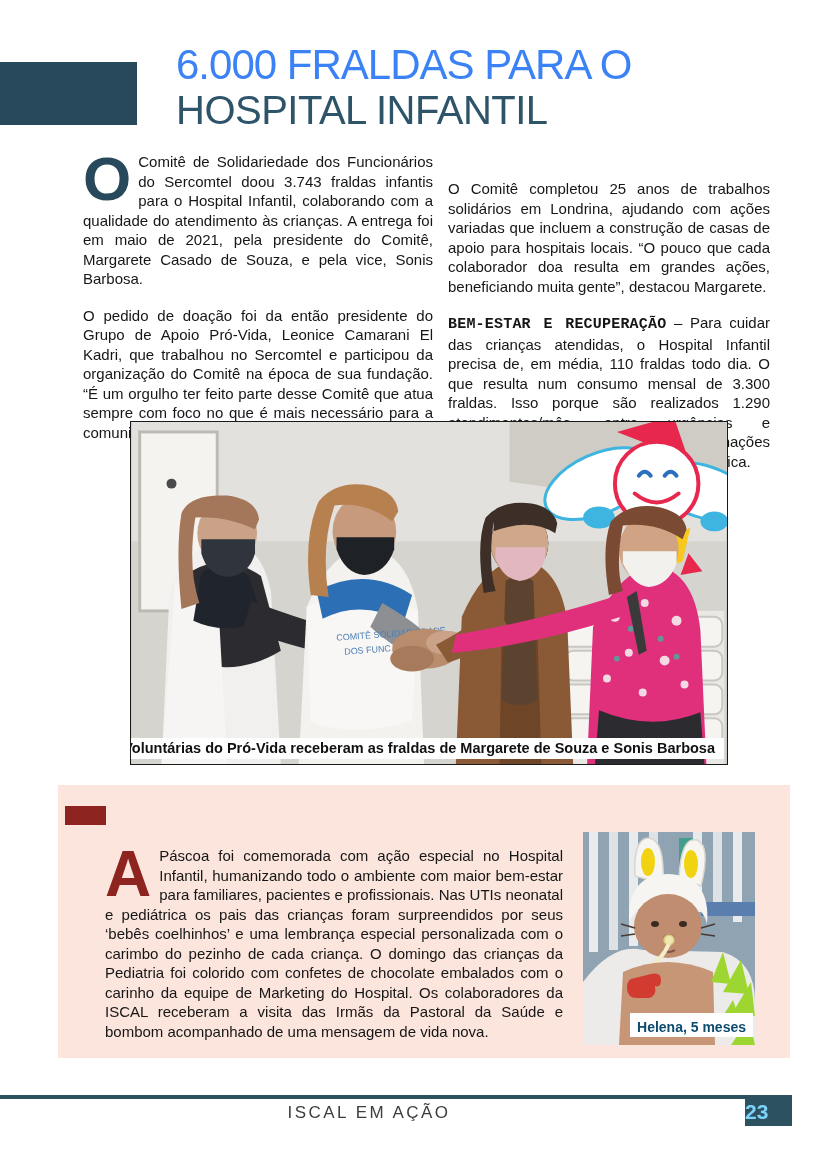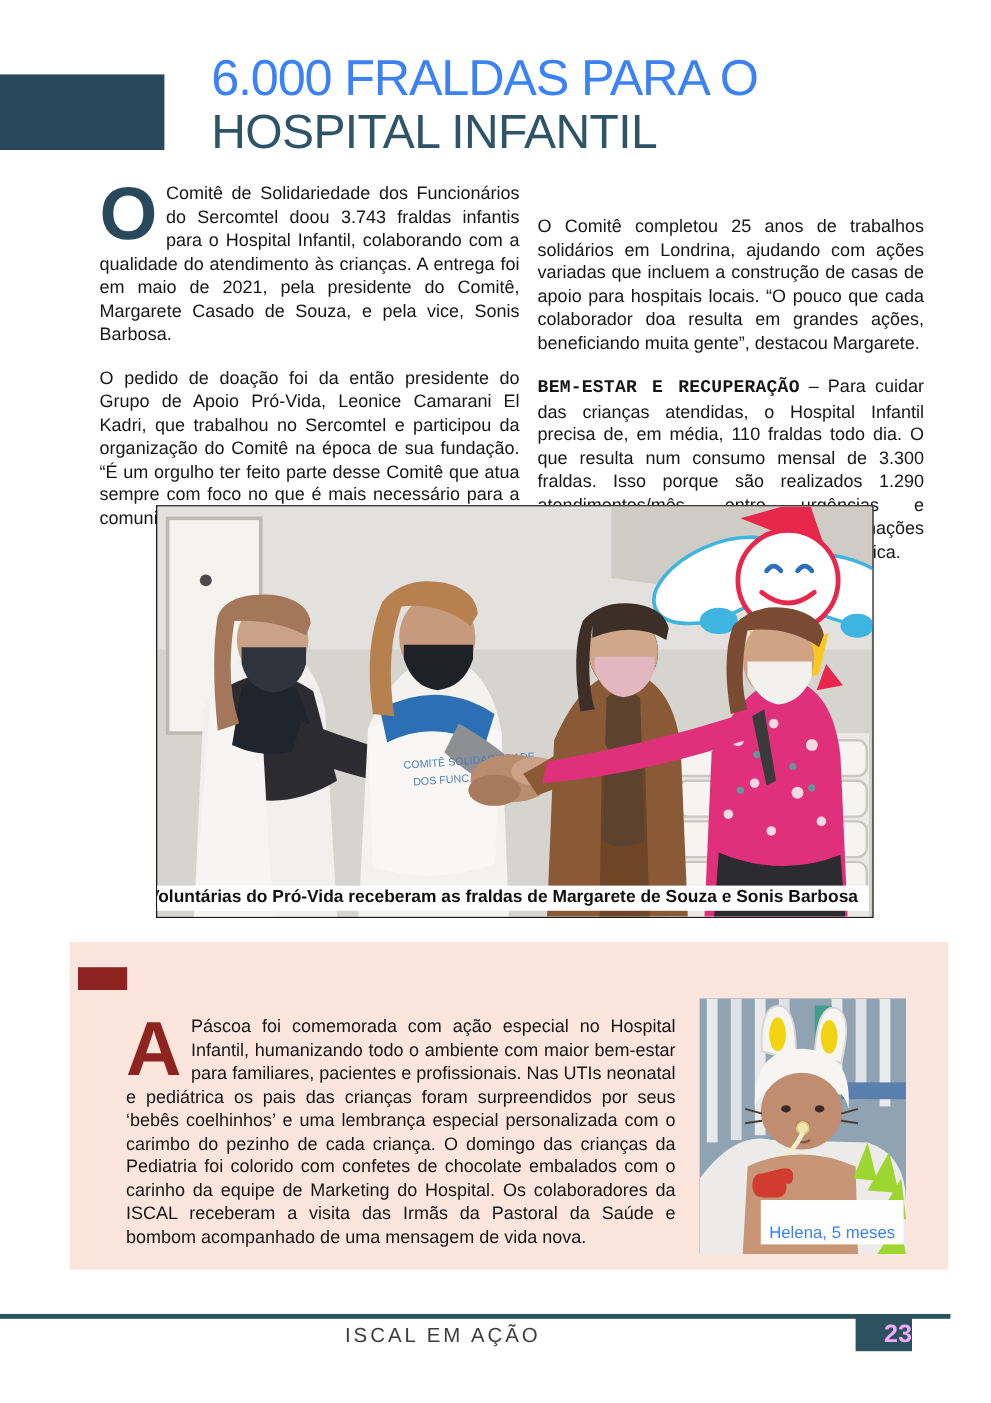--- a/index.html
+++ b/index.html
@@ -54,33 +54,33 @@
     float:left; color:#8e2420; font-weight:bold; font-size:64px;
     line-height:52px; padding-right:8px; padding-top:2px;
   }
   .baby-photo {
     position:absolute; left:525px; top:47px; width:172px; height:213px;
     background:#9eb0bd; overflow:hidden;
   }
   .baby-photo svg { display:block; width:100%; height:100%; }
   .baby-caption {
     position:absolute; right:2px; bottom:8px; background:#fefefe;
-    padding:19px 7px 2px 7px; font-size:14px; font-weight:normal; color:#3b82f6;
+    padding:6px 7px 2px 7px; font-size:14px; font-weight:bold; color:#0c4a6e;
     white-space:nowrap;
   }
   
   .footer-line { position:absolute; left:0; top:1095px; width:792px; height:4px; background:#2c5260; }
   .footer-label {
     position:absolute; top:1103px; left:0; width:738px; text-align:center;
     font-size:17px; color:#3d3d3d; letter-spacing:2.5px; font-weight:normal;
   }
   .footer-pagebox {
-    position:absolute; left:713px; top:1097px; width:47px; height:29px;
-    background:#2c5260; color:#f0abfc; font-size:21px; font-weight:bold;
-    display:flex; align-items:center; justify-content:flex-end;
+    position:absolute; left:745px; top:1097px; width:47px; height:29px;
+    background:#2c5260; color:#7dd3fc; font-size:21px; font-weight:bold;
+    display:flex; align-items:center; justify-content:flex-start;
   }
 </style>
 </head>
 <body>
 
 <div class="page">
 
   <div class="header-rect"></div>
   <div class="title-wrap">
     <div class="title-line1">6.000 FRALDAS PARA O</div>

